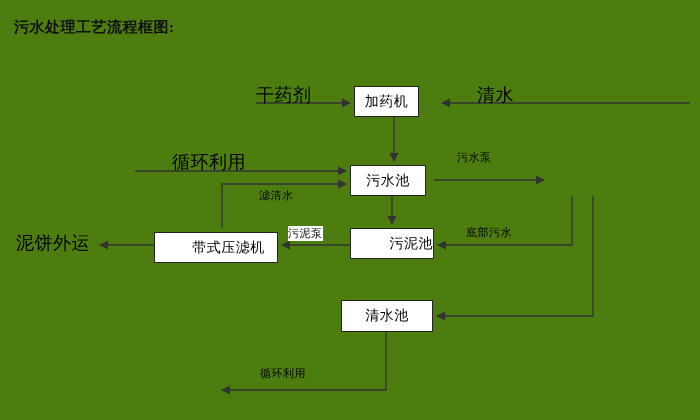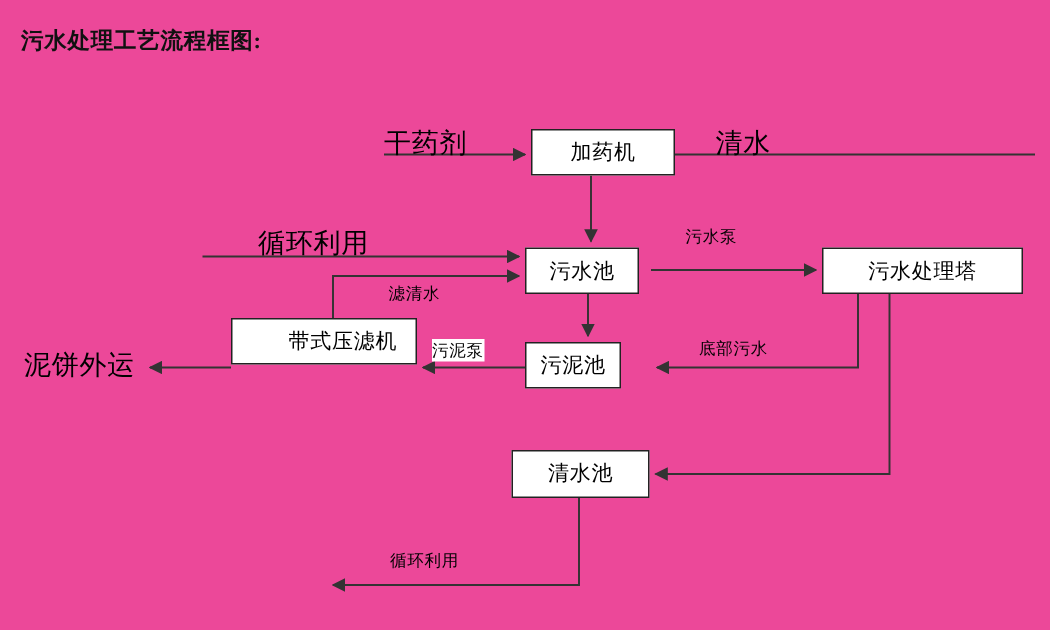--- a/index.html
+++ b/index.html
@@ -5,21 +5,21 @@
 <style>
   html, body {
     margin: 0;
     padding: 0;
     background: #ffffff;
   }
   #page {
     position: relative;
     width: 700px;
     height: 420px;
-    background: #ec4899;
+    background: #4d7c0f;
     overflow: hidden;
     font-family: Liberation Serif, serif;
   }
   #diagram-title {
     position: absolute;
     left: 14px;
     top: 18px;
     font-size: 15px;
     font-weight: bold;
     color: #111111;
@@ -98,37 +98,34 @@
 
       <path d="M 154 245 L 100 245" marker-end="url(#arrow-r)"></path>
 
       <path d="M 593 196 L 593 316 L 437 316" marker-end="url(#arrow-r)"></path>
 
       <path d="M 386 332 L 386 390 L 222 390" marker-end="url(#arrow-r)"></path>
 
     </g>
   </svg>
 
-  <div class="node-box" style="left:354px; top:86px; width:96px; height:31px;">
+  <div class="node-box" style="left:354px; top:86px; width:65px; height:31px;">
     <span>加药机</span>
   </div>
 
   <div class="node-box" style="left:350px; top:165px; width:76px; height:31px;">
     <span>污水池</span>
   </div>
 
-  <div class="node-box" style="left:548px; top:165px; width:134px; height:31px;">
-    <span>污水处理塔</span>
-  </div>
 
-  <div class="node-box" style="left:350px; top:228px; width:64px; height:31px;">
+  <div class="node-box" style="left:350px; top:228px; width:84px; height:31px;justify-content:flex-end;">
     <span>污泥池</span>
   </div>
 
-  <div class="node-box" style="left:154px; top:212px; width:124px; height:31px;padding-left:25px;">
+  <div class="node-box" style="left:154px; top:232px; width:124px; height:31px;padding-left:25px;">
     <span>带式压滤机</span>
   </div>
 
   <div class="node-box" style="left:341px; top:300px; width:92px; height:32px;">
     <span>清水池</span>
   </div>
 
   <div class="term-label" style="left:256px; top:83px;">干药剂</div>
 
   <div class="term-label" style="left:477px; top:83px;">清水</div>

